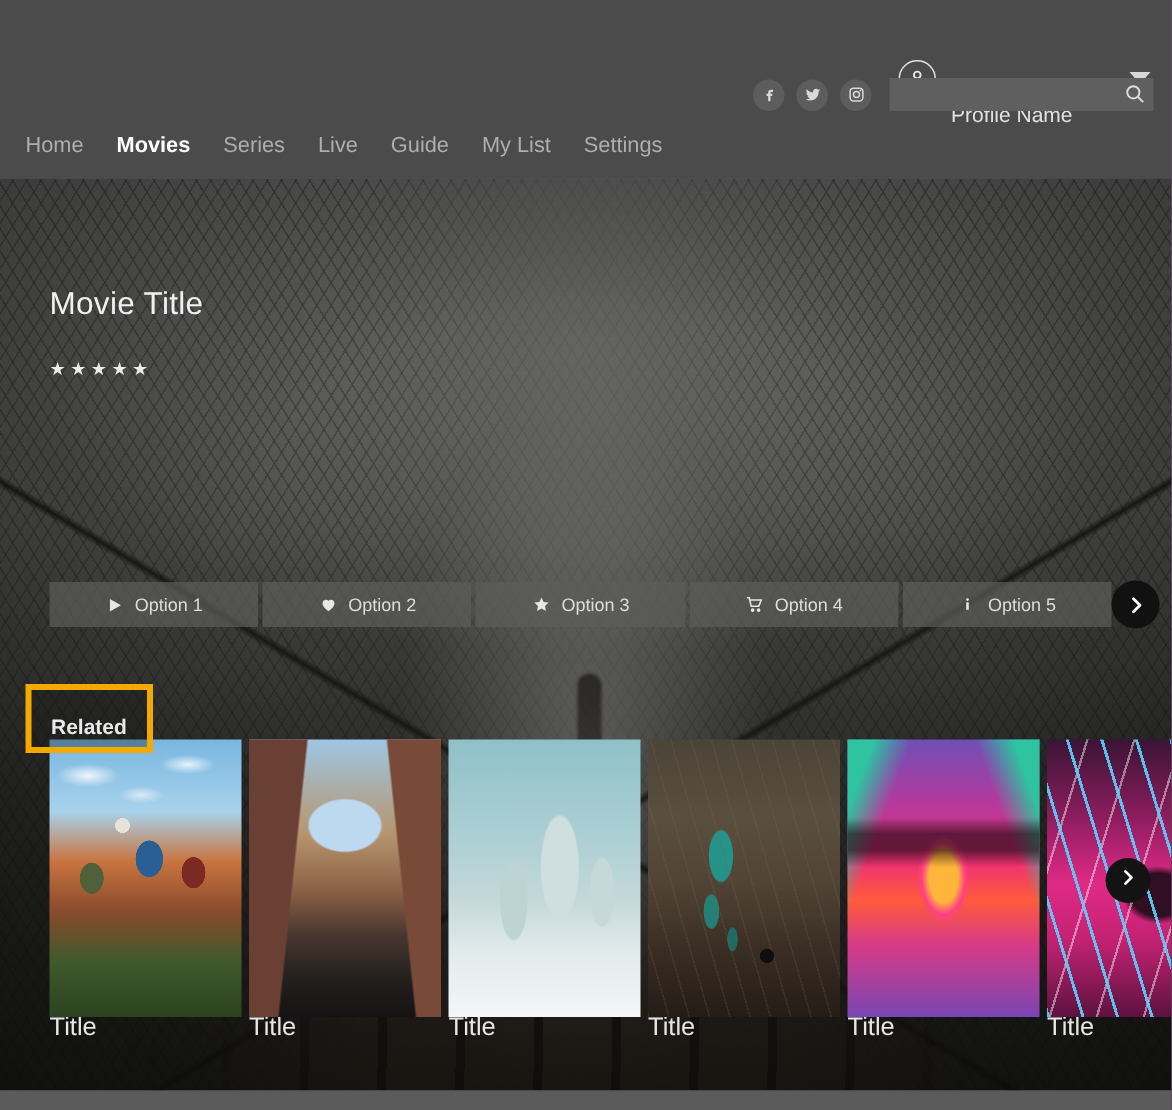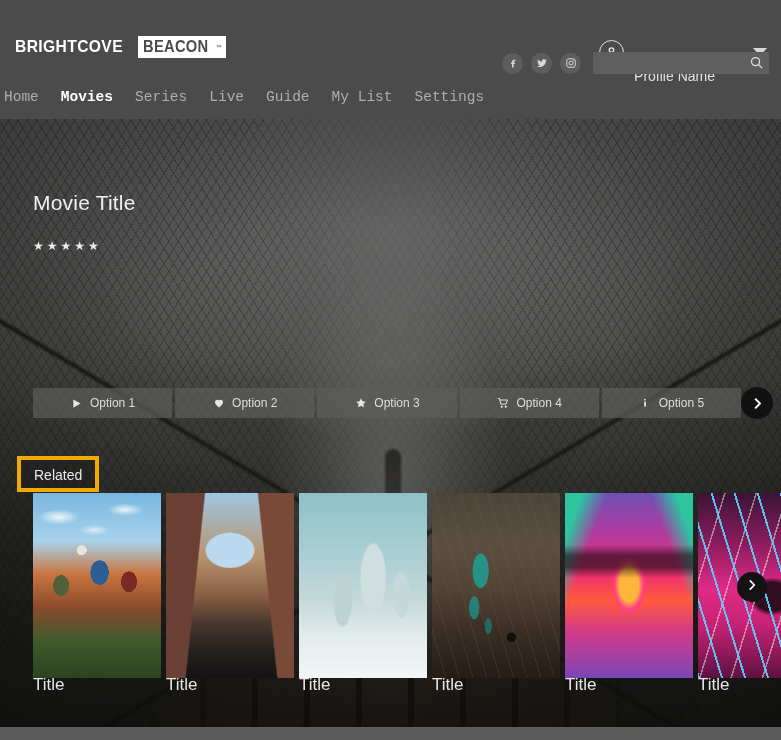--- a/index.html
+++ b/index.html
@@ -69,26 +69,25 @@
   .logo-tm {
     font-size: 6px;
     vertical-align: super;
     color: #4b4b4b;
     margin-left: 1px;
   }
 
   
   .nav {
     position: absolute;
-    left: 4px;
+    left: 17px;
     top: 87px;
     display: flex;
     gap: 22px;
     align-items: flex-end;
-    font-family: Liberation Mono, monospace;
   }
   .nav-item {
     color: #aeaeae;
     font-size: 14.5px;
     line-height: 20px;
     cursor: pointer;
     white-space: nowrap;
   }
   .nav-item.active {
     color: #ffffff;
@@ -330,23 +329,24 @@
 
   
   .related-head {
     position: absolute;
     left: 17px;
     top: 337px;
     z-index: 6;
   }
   .related-box {
     border: 4px solid #F2A900;
-    padding: 6px 13px 4px 13px;
+    padding: 16px 13px 4px 13px;
     display: inline-block;
     background: rgba(24,24,22,0.35);
+    font-weight: bold;
   }
   .related-label {
     color: #e9e9e9;
     font-size: 14px;
     line-height: 17px;
     white-space: nowrap;
   }
 
   .thumb-row {
     position: absolute;
@@ -461,27 +461,20 @@
     background: #5b5b5b;
   }
 </style>
 </head>
 <body>
 
 <div class="app">
 
   <div class="header">
 
-    <div class="logo">
-      <span class="logo-brightcove">BRIGHTCOVE</span>
-      <span class="logo-beacon-box">
-        <span class="logo-beacon">BEACON</span>
-        <span class="logo-tm">™</span>
-      </span>
-    </div>
 
     <nav class="nav">
       <span class="nav-item">Home</span>
       <span class="nav-item active">Movies</span>
       <span class="nav-item">Series</span>
       <span class="nav-item">Live</span>
       <span class="nav-item">Guide</span>
       <span class="nav-item">My List</span>
       <span class="nav-item">Settings</span>
     </nav>

